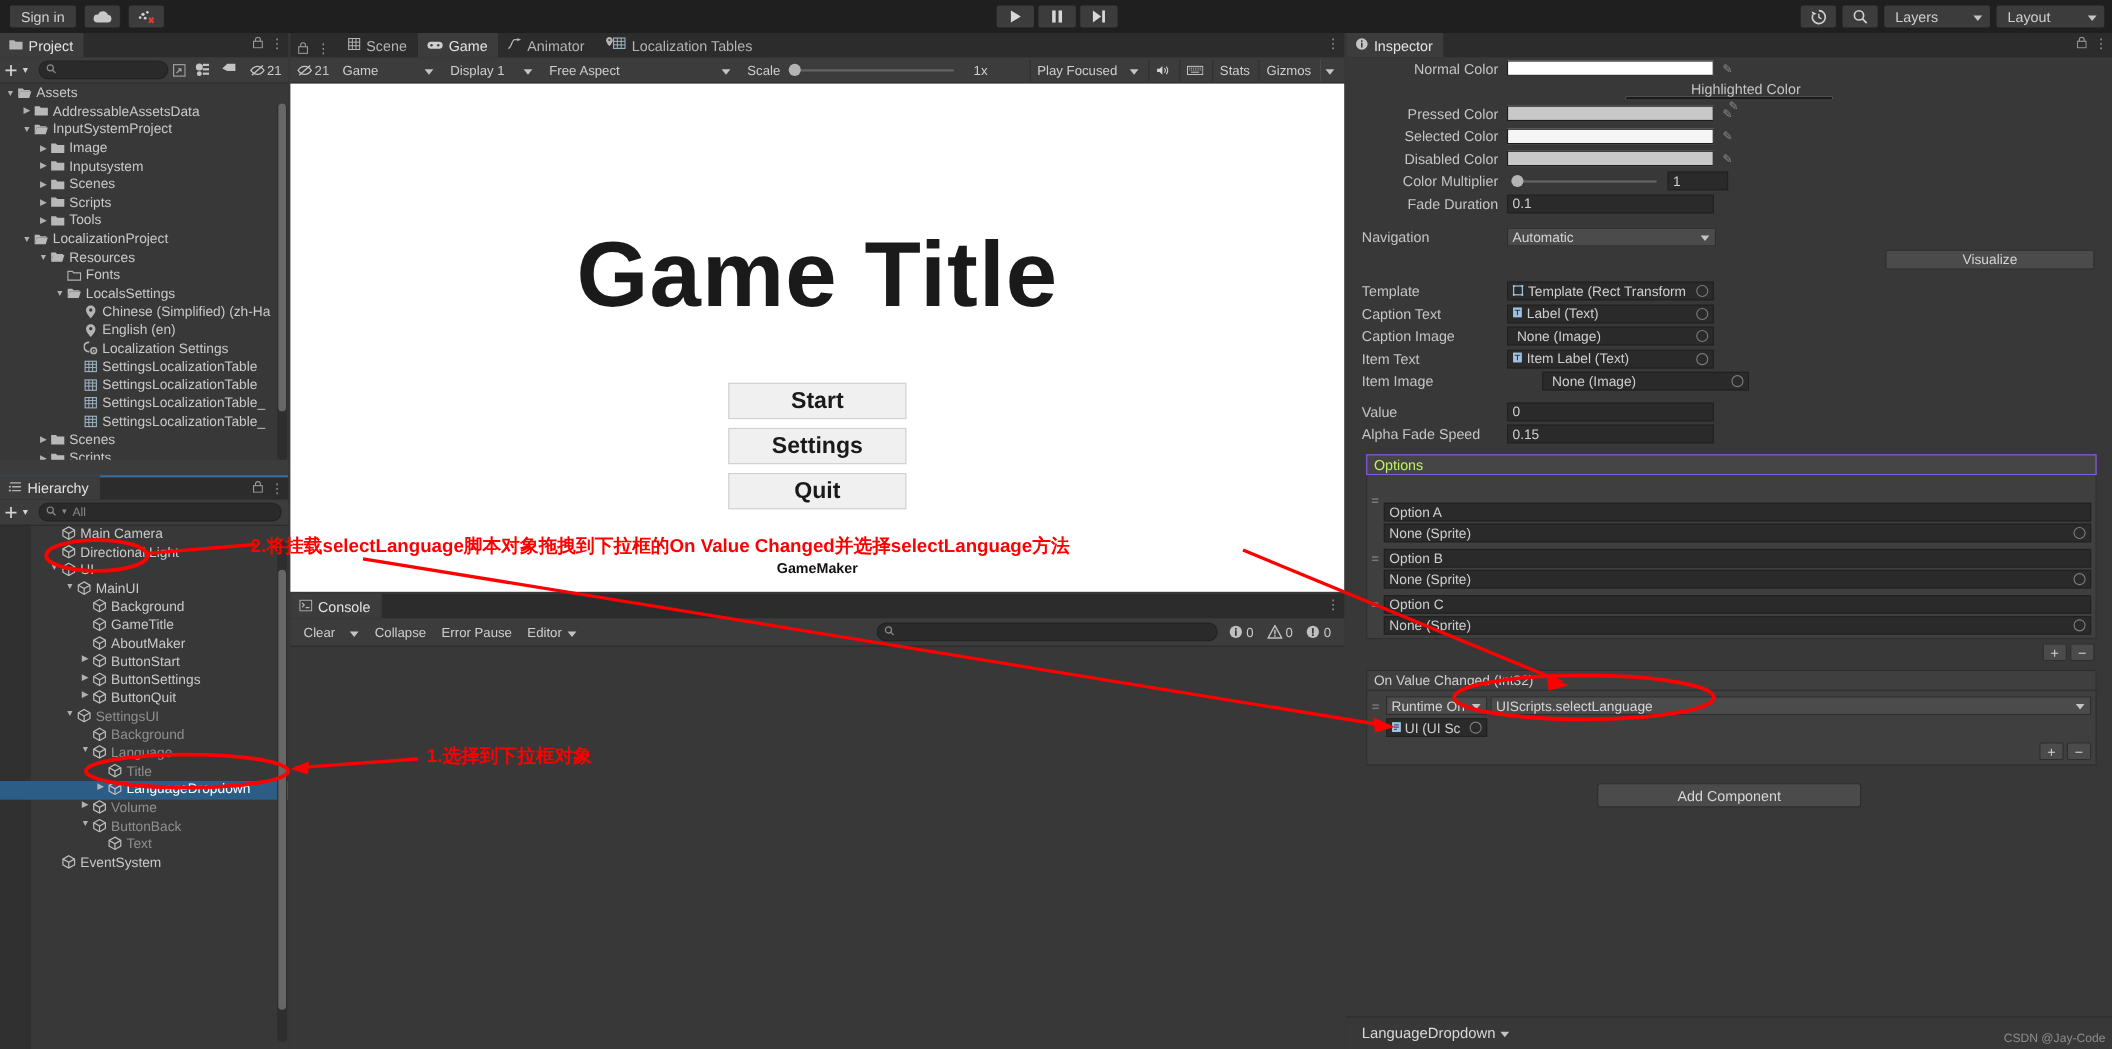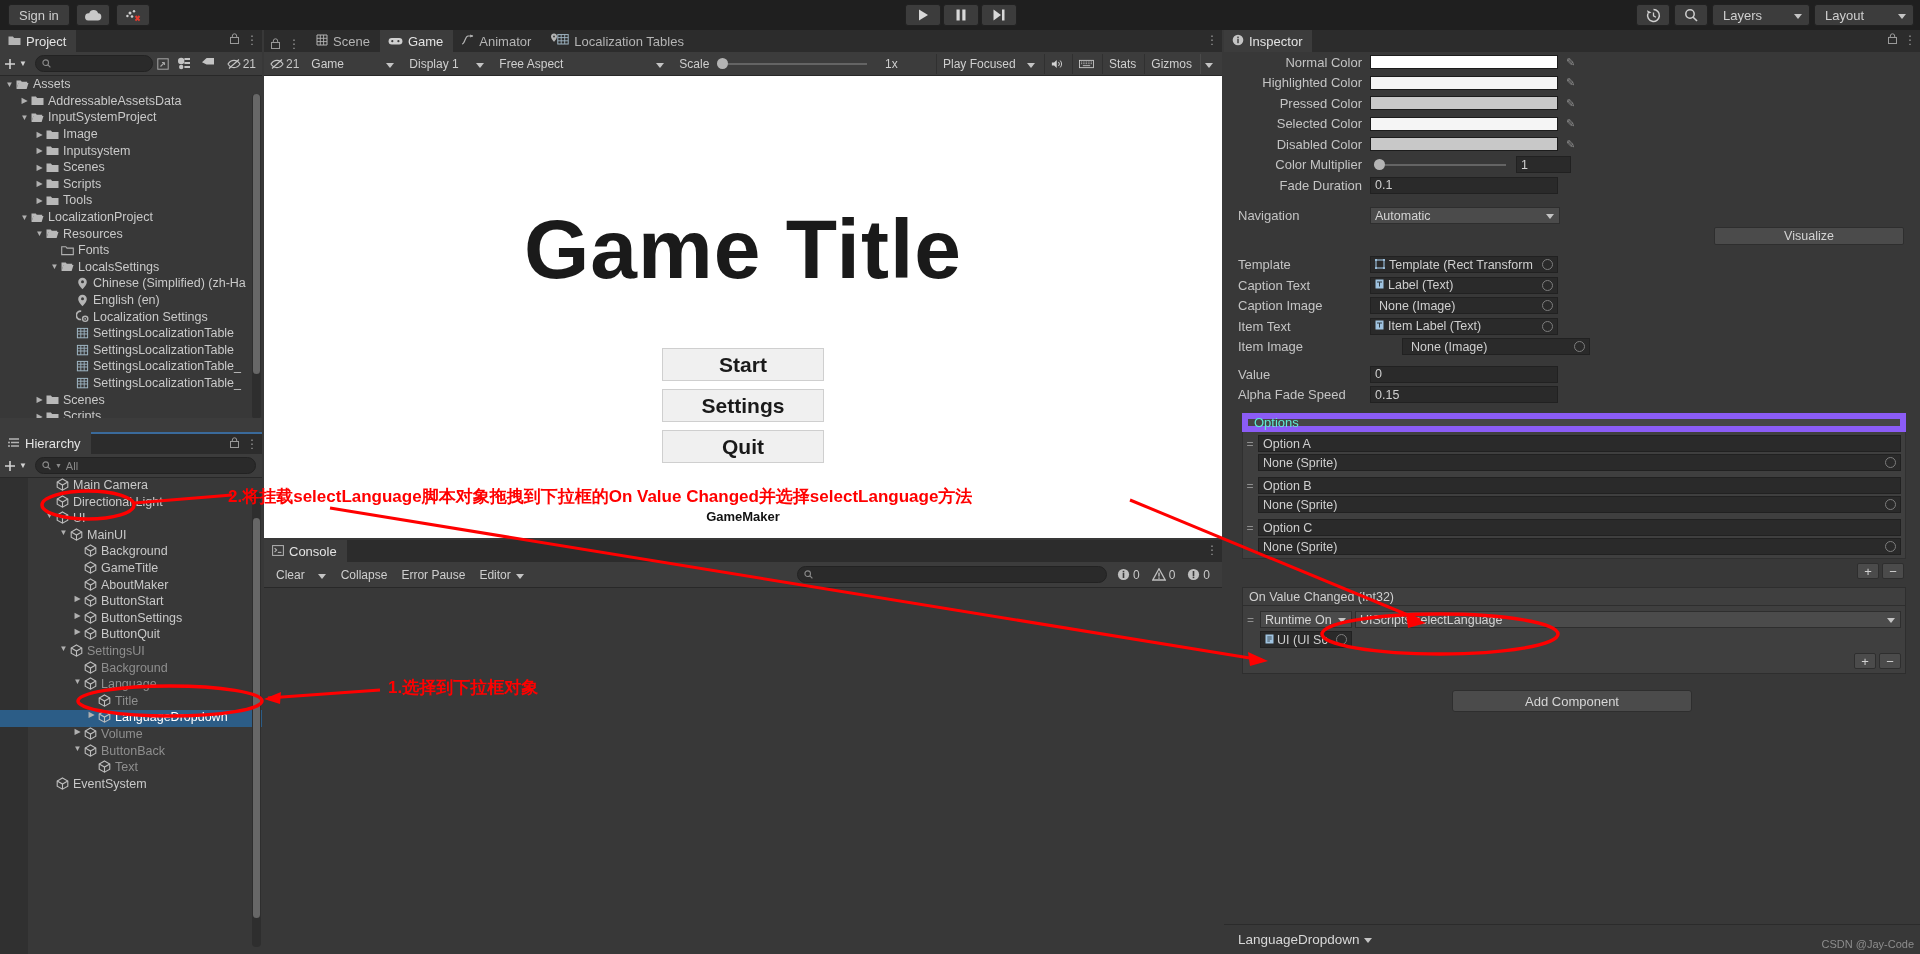--- a/index.html
+++ b/index.html
@@ -164,21 +164,21 @@
     display:flex; align-items:center; justify-content:center; color:#d4d4d4; font-size:12.5px;
   }
   .objfield {
     background:#2a2a2a; border:1px solid #212121; height:17px; display:flex;
     align-items:center; padding:0 4px; color:#cfcfcf; font-size:12.5px;
     justify-content:space-between;
   }
   .radio-o { width:11px; height:11px; border:1px solid #7d7d7d; border-radius:50%; }
   .options-hdr {
     background:#454545; height:19px; display:flex; align-items:center; padding-left:6px;
-    font-size:13px; color:#5eead4; border:6px solid #8b5cf6;
+    font-size:13px; color:#bef264; border:1px solid #8b5cf6;
   }
   .opt-box { background:#3f3f3f; border:1px solid #303030; border-top:none; }
   .plusminus { display:flex; gap:3px; }
   .pm {
     width:22px; height:16px; background:#4b4b4b; border:1px solid #2e2e2e; border-radius:2px;
     display:flex; align-items:center; justify-content:center; font-size:13px; color:#d2d2d2;
   }
   .evt-hdr { background:#3f3f3f; border:1px solid #2e2e2e; height:19px;
     display:flex; align-items:center; padding-left:6px; font-size:12.5px; color:#cfcfcf; }
   .add-comp {
@@ -1001,21 +1001,21 @@
     </div>
 
     <div id="insp-content">
 
       <div id="insp-colors">
           <div class="irow" style="padding-left: 0px;">
             <div class="ilabel" style="width:146px;text-align:right;padding-right:8px;">Normal Color</div>
             <div class="ifield colorfield" style="width:188px;background:#ffffff;"></div>
             <div class="pin" style="margin-left:8px;">✎</div>
           </div>
-          <div class="irow" style="padding-left: 0px;">
+          <div class="irow" style="padding-left: 0px; flex-direction: column;">
             <div class="ilabel" style="width:146px;text-align:right;padding-right:8px;">Highlighted Color</div>
             <div class="ifield colorfield" style="width:188px;background:#f5f5f5;"></div>
             <div class="pin" style="margin-left:8px;">✎</div>
           </div>
           <div class="irow" style="padding-left: 0px;">
             <div class="ilabel" style="width:146px;text-align:right;padding-right:8px;">Pressed Color</div>
             <div class="ifield colorfield" style="width:188px;background:#c8c8c8;"></div>
             <div class="pin" style="margin-left:8px;">✎</div>
           </div>
           <div class="irow" style="padding-left: 0px;">
@@ -1131,21 +1131,21 @@
       </div>
 
       <div style="height:8px"></div>
 
       <div style="margin:0 14px 0 18px;">
         <div class="options-hdr">Options</div>
         <div class="opt-box" id="insp-options">
             <div style="padding: 3px 4px 3px 2px;">
               <div style="display:flex;align-items:center;gap:3px;">
                 <span style="color:#8f8f8f;font-size:12px;width:10px;text-align:center;">=</span>
-                <div class="ifield" style="flex:1;">Option A</div>
+                <div class="ifield" style="flex:1;margin-top:22px;">Option A</div>
               </div>
               <div style="display:flex;align-items:center;gap:3px;margin-top:2px;">
                 <span style="width:10px;"></span>
                 <div class="objfield" style="flex:1;">
                   <span>None (Sprite)</span>
                   <span class="radio-o"></span>
                 </div>
               </div>
             </div>
             <div style="padding: 3px 4px 3px 2px;">

